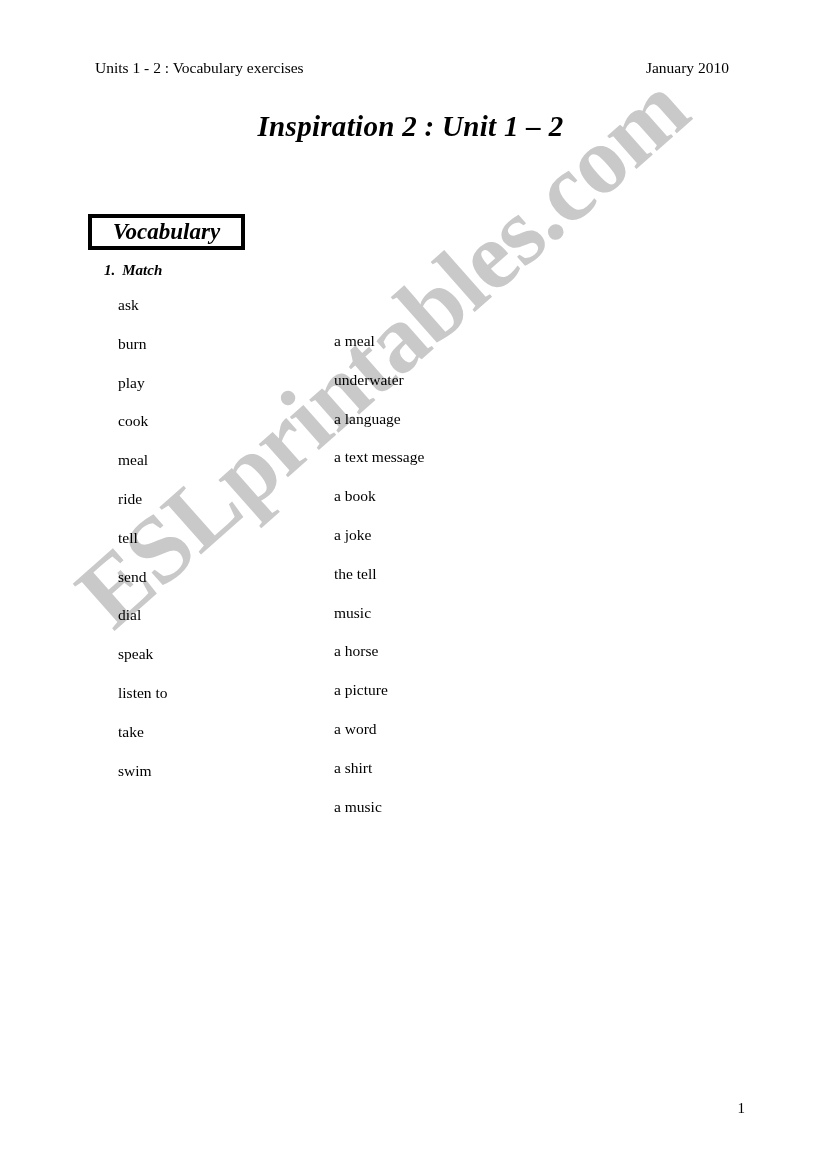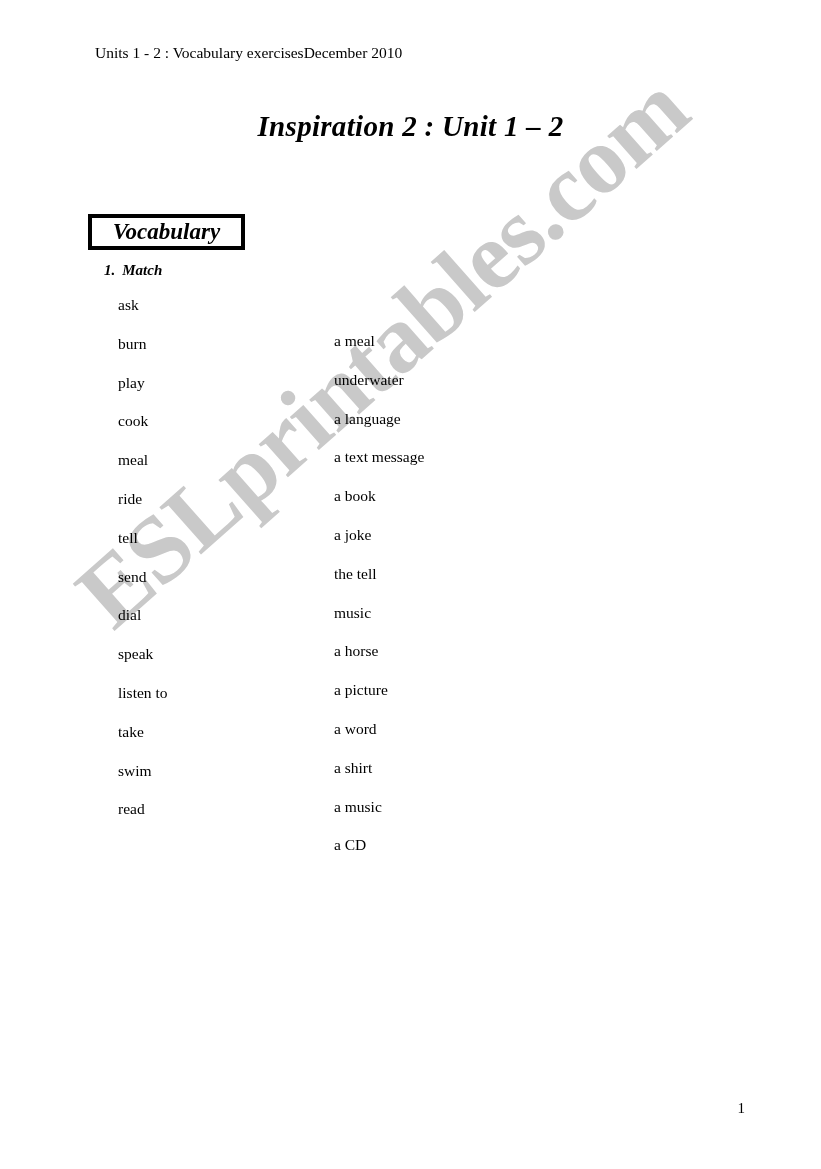--- a/index.html
+++ b/index.html
@@ -44,24 +44,24 @@
     white-space: nowrap;
     transform: rotate(-41.5deg);
     transform-origin: 0 50%;
     user-select: none;
   }
 
   
   #header-row {
     position: absolute;
     left: 95px;
-    top: 44px;
+    top: 59px;
     width: 634px;
     display: flex;
-    justify-content: flex-start;
+    justify-content: space-between;
     align-items: baseline;
     font-size: 15.5px;
     z-index: 10;
   }
   .header-text { white-space: nowrap; }
 
   
   #title-main {
     position: absolute;
     left: 0;
@@ -163,21 +163,21 @@
 <body style="color: rgb(0, 0, 0);">
 
 <div id="page" style="background: rgb(255, 255, 255);">
 
   <div id="watermark-layer">
     <div id="watermark-text" style="color: rgb(201, 201, 201);">ESLprintables.com</div>
   </div>
 
   <div id="header-row">
     <span class="header-text">Units 1 - 2 : Vocabulary exercises</span>
-    <span class="header-text">December 2010</span>
+    <span class="header-text">January 2010</span>
   </div>
 
   <div id="title-main">Inspiration 2 : Unit 1 – 2</div>
 
   <div id="section-box" style="border-color: rgb(0, 0, 0);">
     <span id="section-box-label">Vocabulary</span>
   </div>
 
   <div id="exercise-heading">
     <span id="exercise-number">1.</span><span>Match</span>
@@ -229,21 +229,17 @@
         <span class="match-right">a word</span>
       </div>
       <div class="match-row">
         <span class="match-left">take</span>
         <span class="match-right">a shirt</span>
       </div>
       <div class="match-row">
         <span class="match-left">swim</span>
         <span class="match-right">a music</span>
       </div>
-      <div class="match-row">
-        <span class="match-left">read</span>
-        <span class="match-right">a CD</span>
-      </div>
     </div>
 
   <div id="page-number">1</div>
 
 </div>
 
 </body></html>

